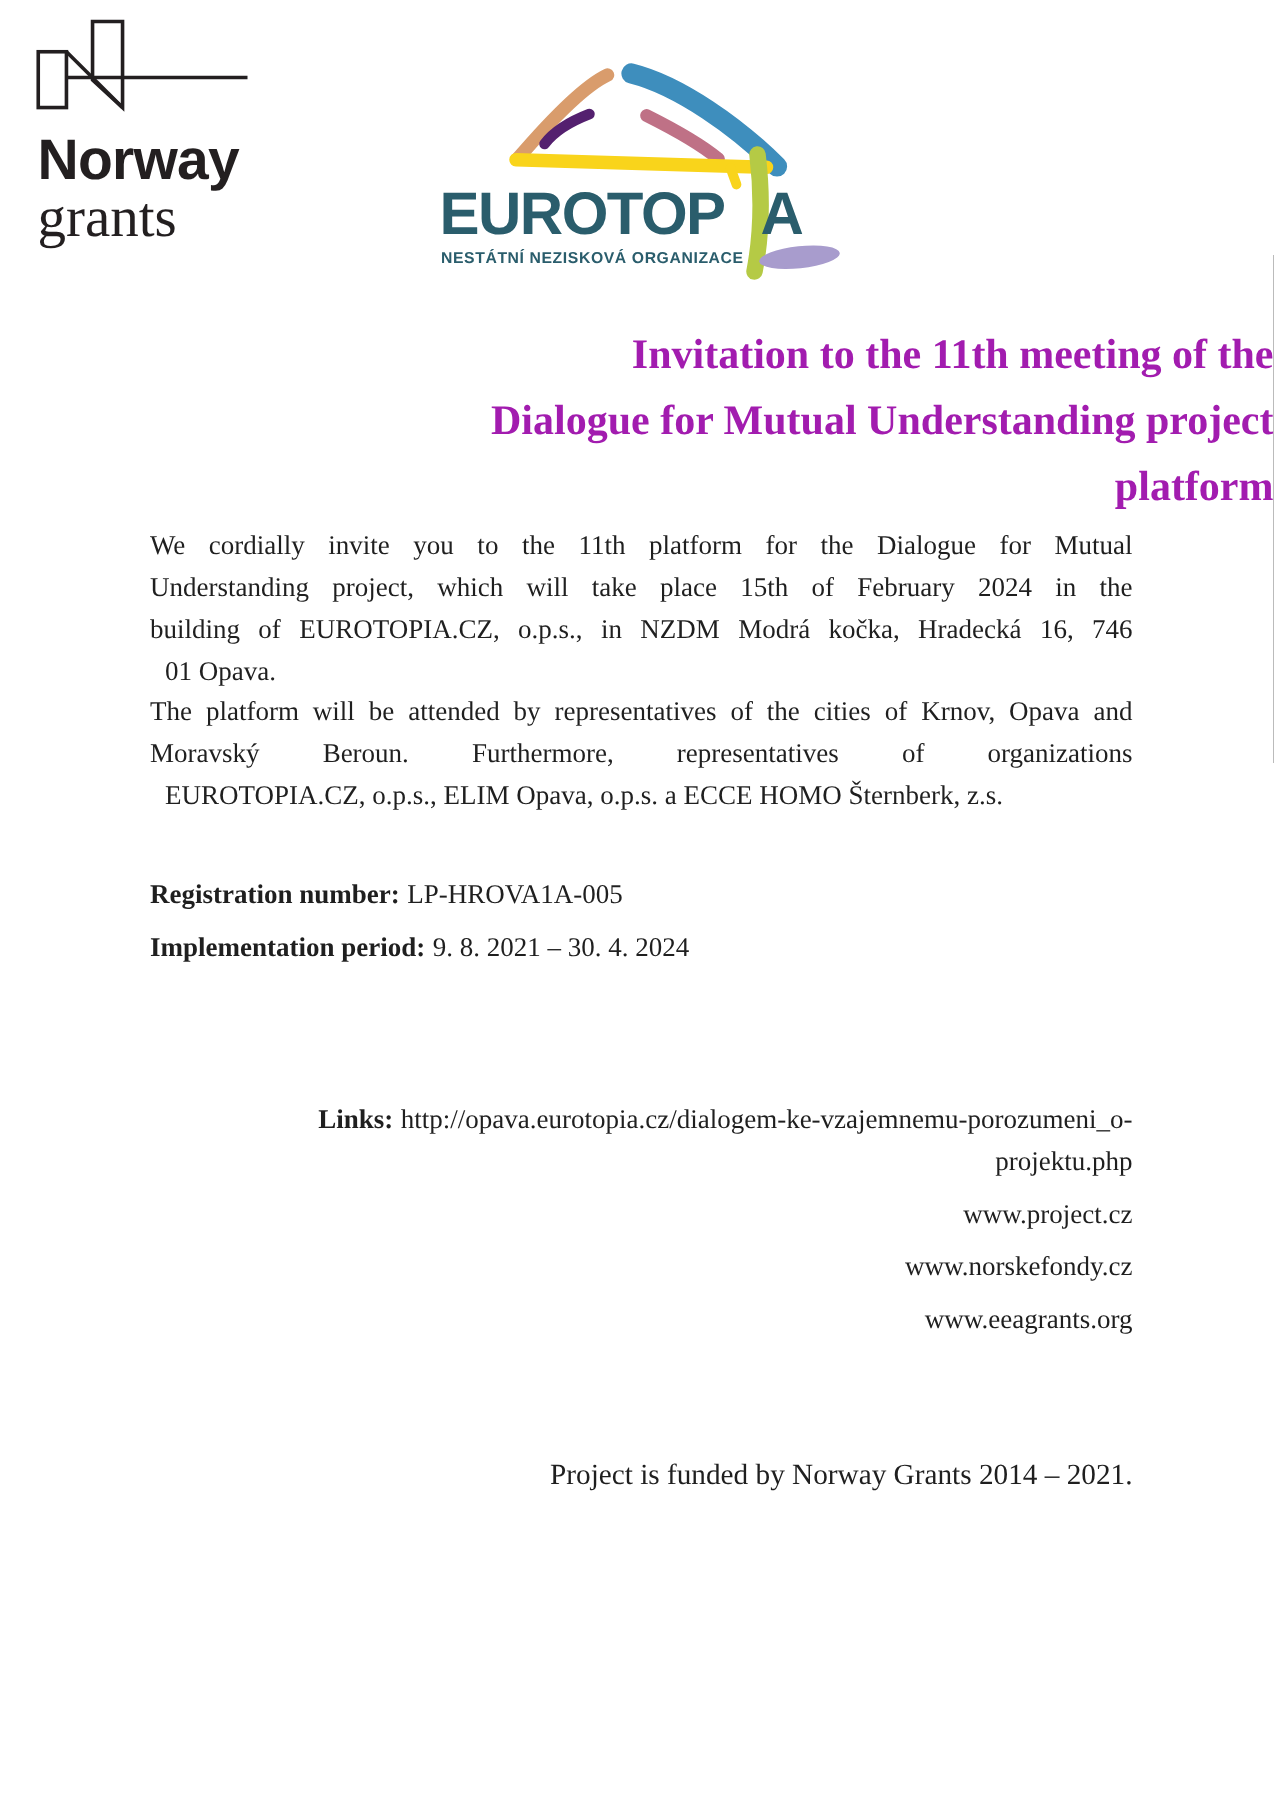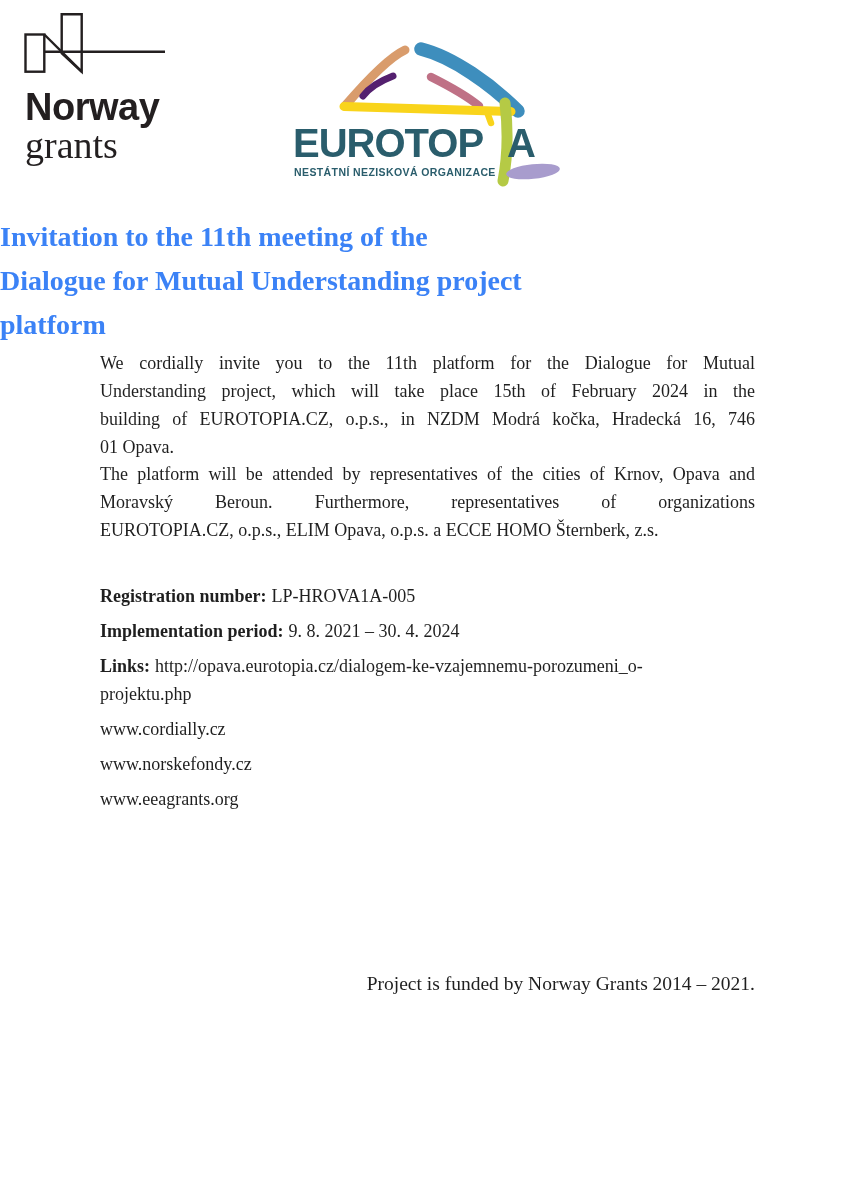--- a/index.html
+++ b/index.html
@@ -31,33 +31,33 @@
   }
   .euro-word-left { left:8px; }
   .euro-word-right { left:222px; }
   .euro-sub {
     position:absolute; left:9px; top:126px; font-family:"Liberation Sans", sans-serif;
     font-size:10.5px; line-height:12px; font-weight:bold; letter-spacing:0.4px;
     color:#2a5d6c; white-space:nowrap;
   }
   
   .title-block {
-    position:absolute; left:0; top:215px; width:849px; text-align:left;
-    font-size:28px; line-height:44px; font-weight:bold; color:#3b82f6;
+    position:absolute; left:0; top:215px; width:849px; text-align:right;
+    font-size:28px; line-height:44px; font-weight:bold; color:#a21caf;
   }
   .content { position:absolute; left:100px; width:655px; }
   .p1 { top:349px; }
   .p2 { top:460px; }
   .details { top:582px; }
-  .links-section { top:652px; }
+  .links-section { top:732px;text-align:right; }
   .footer-block { position:absolute; left:100px; width:655px; top:970px; text-align:right;
     font-size:19.5px; line-height:28px; }
   .body-text { font-size:18px; line-height:28px; }
   .jline { text-align:justify; text-align-last:justify; }
-  .jline-last { text-align-last:left; }
+  .jline-last { text-align-last:left;margin-left:10px; }
   .details p, .links-section p { margin:0 0 7px 0; }
   .links-section p:last-child { margin-bottom:0; }
   .detail-label, .links-label { font-weight:bold; margin-right:5px; }
   .url-line2 { display:block; }
 </style>
 </head>
 <body>
 
 <div class="page">
 
@@ -115,20 +115,20 @@
     </p>
     <p>
       <span class="detail-label">Implementation period:</span><span>9. 8. 2021 – 30. 4. 2024</span>
     </p>
   </div>
 
   <div class="content body-text links-section">
     <p>
       <span class="links-label">Links:</span><span>http://opava.eurotopia.cz/dialogem-ke-vzajemnemu-porozumeni_o-</span><span class="url-line2">projektu.php</span>
     </p>
-    <p>www.cordially.cz</p>
+    <p>www.project.cz</p>
     <p>www.norskefondy.cz</p>
     <p>www.eeagrants.org</p>
   </div>
 
   <div class="footer-block">Project is funded by Norway Grants 2014 – 2021.</div>
 
 </div>
 
 </body></html>

